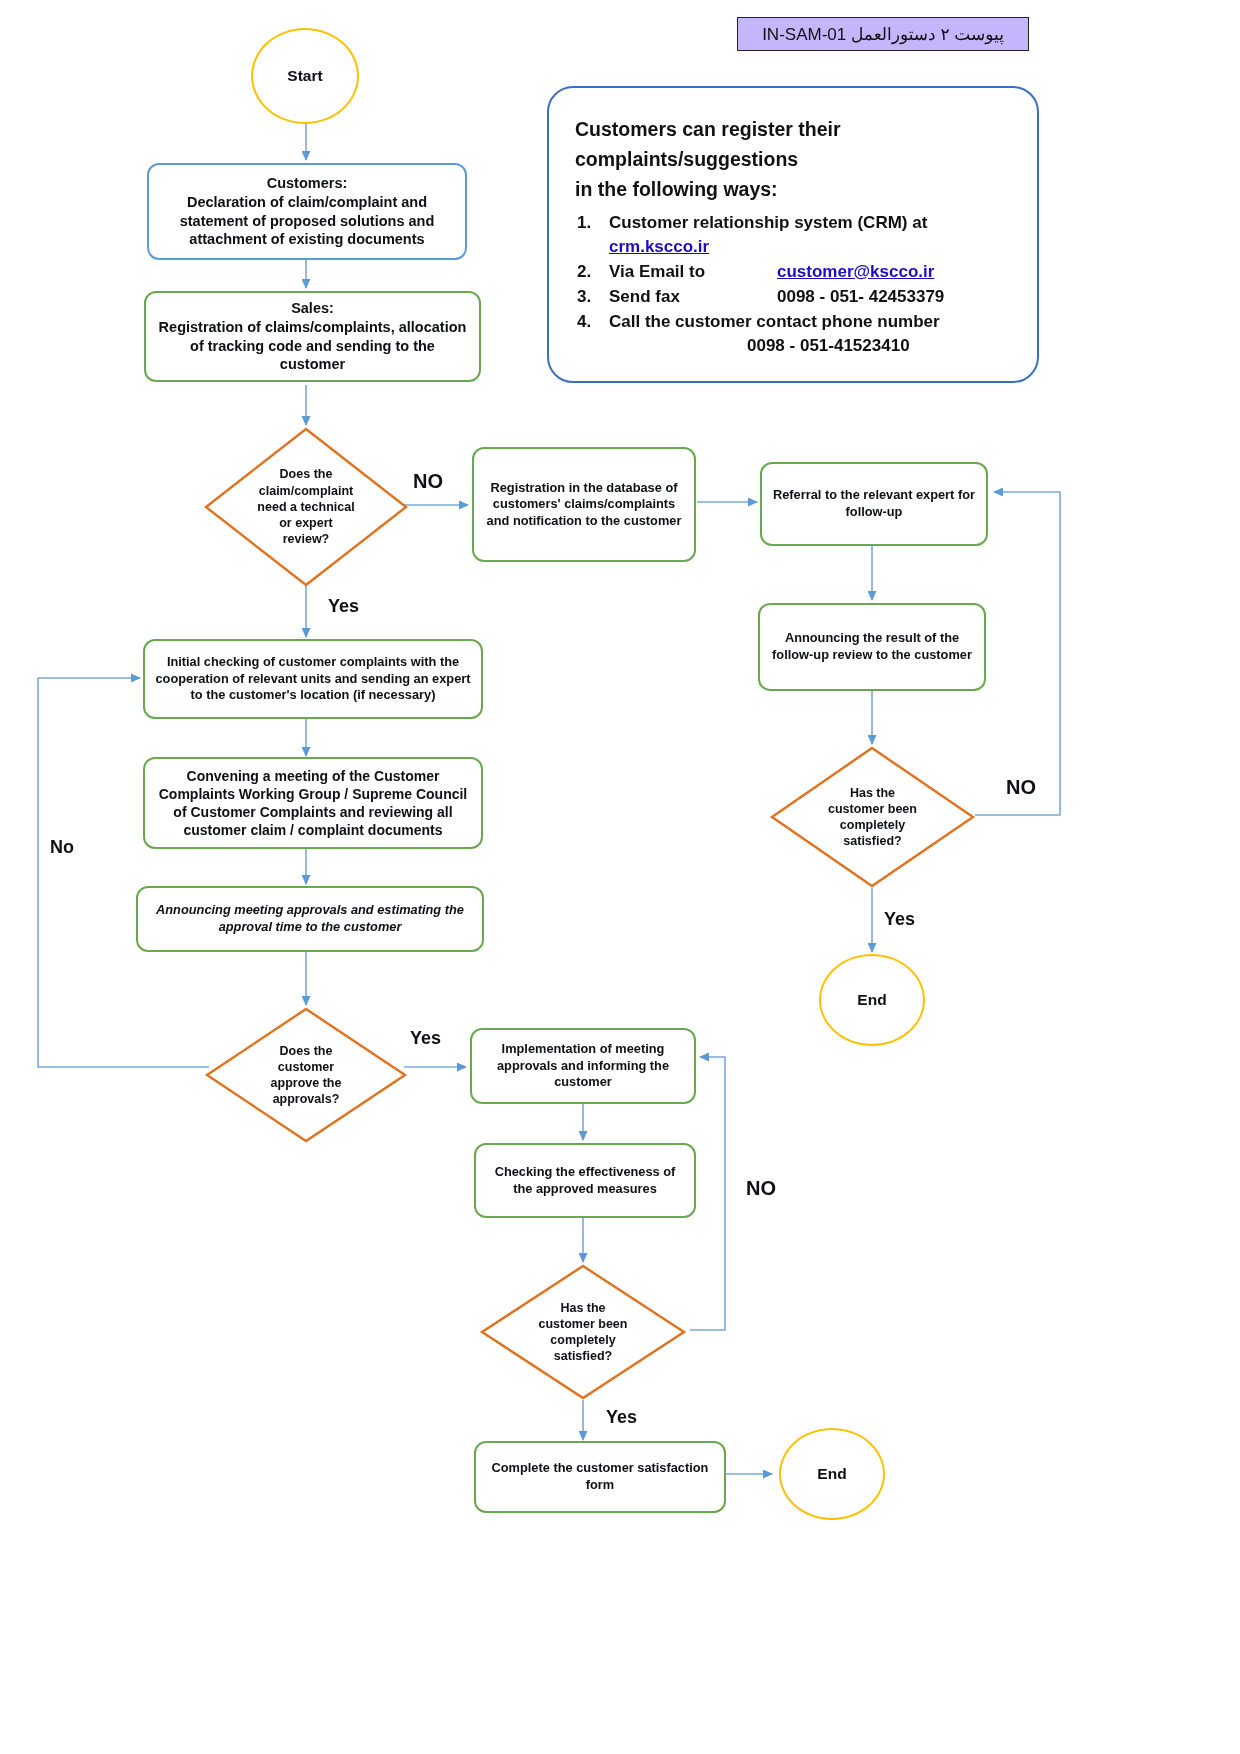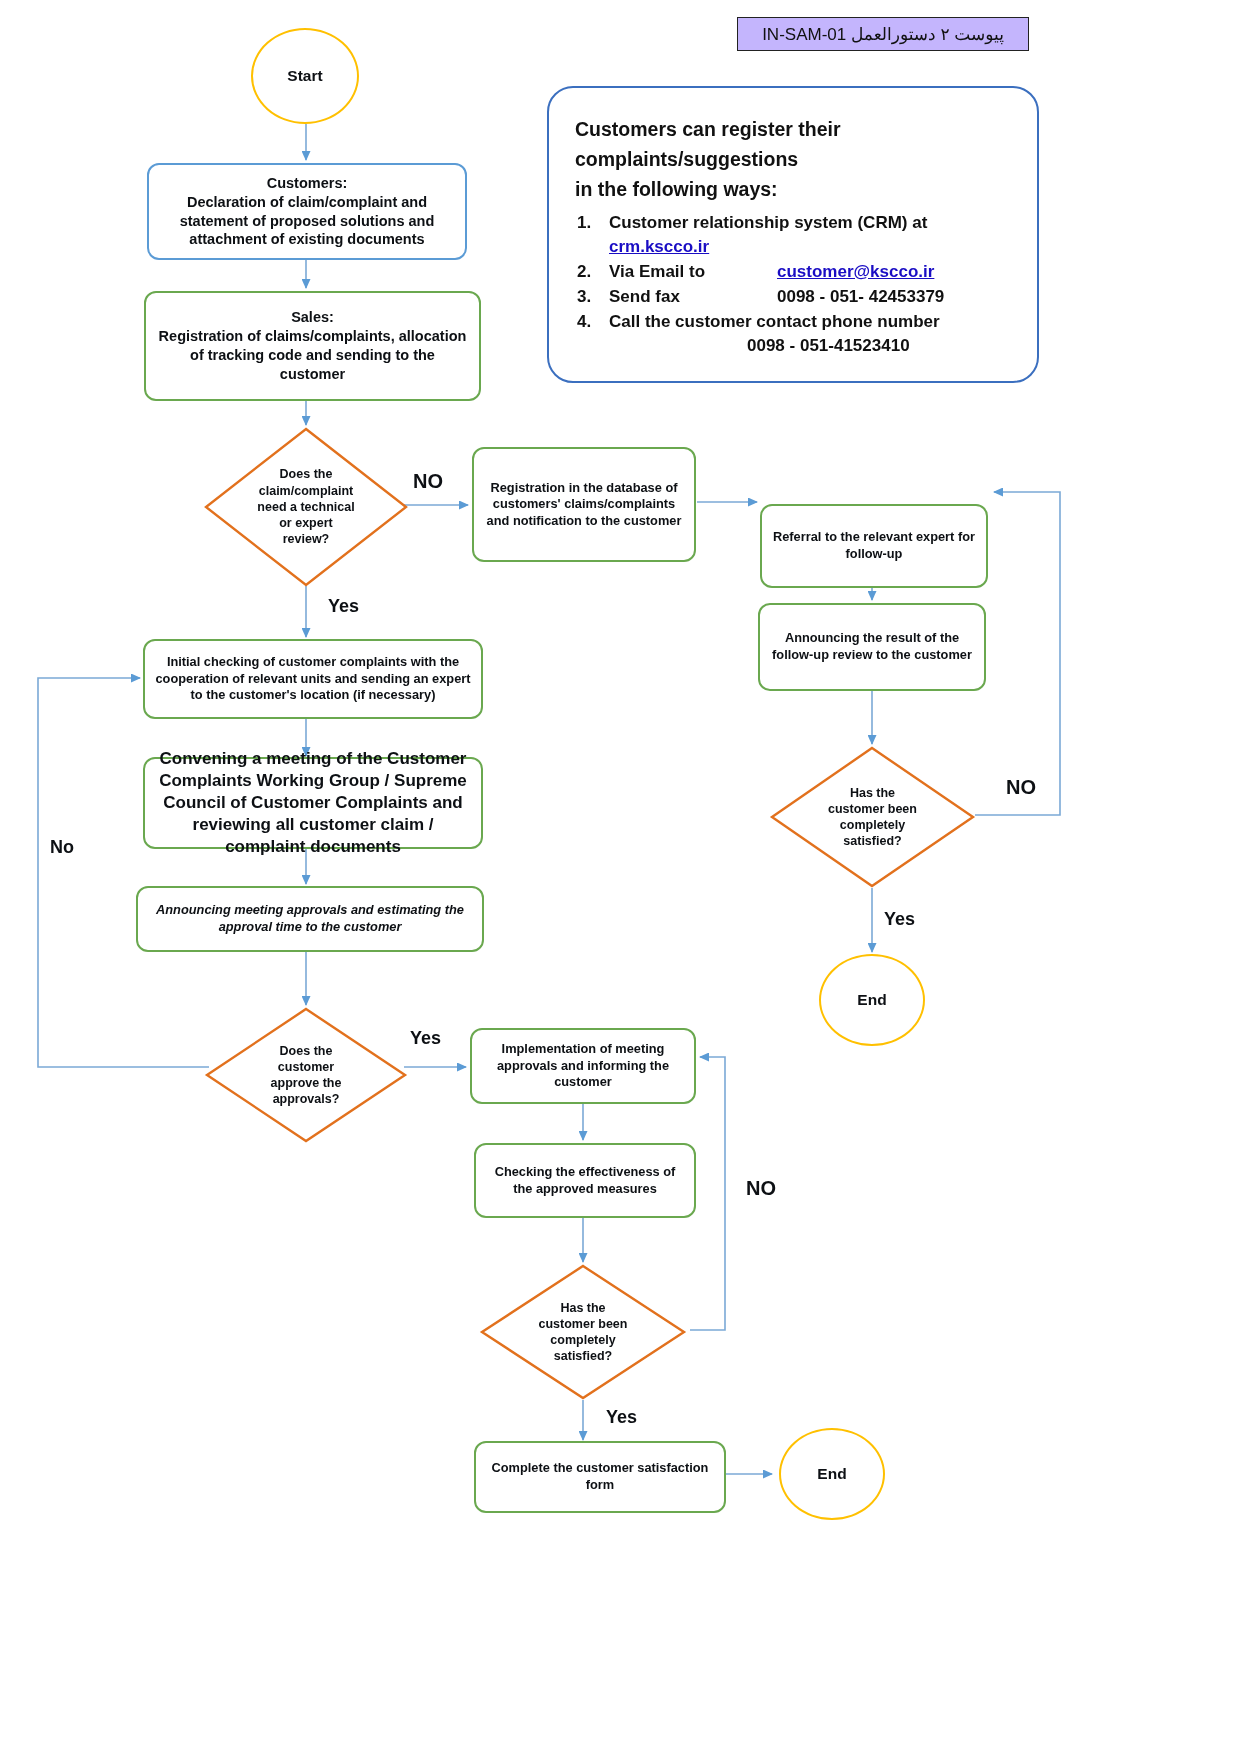--- a/index.html
+++ b/index.html
@@ -223,41 +223,41 @@
 
   <div class="node term" style="left:251px; top:28px; width:108px; height:96px; font-size:15.5px;">
     <span>Start</span>
   </div>
 
   <div class="node proc blue" style="left:147px; top:163px; width:320px; height:97px; font-size:14.5px; flex-direction:column;">
     <span>Customers:</span>
     <span>Declaration of claim/complaint and statement of proposed solutions and attachment of existing documents</span>
   </div>
 
-  <div class="node proc green" style="left:144px; top:291px; width:337px; height:110px; font-size:14.5px; flex-direction:column;">
+  <div class="node proc green" style="left:144px; top:291px; width:337px; height:91px; font-size:14.5px; flex-direction:column;">
     <span>Sales:</span>
     <span>Registration of claims/complaints, allocation of tracking code and sending to the customer</span>
   </div>
 
   <div class="diamond-wrap" style="left:204px; top:427px; width:204px; height:160px;">
     <svg width="204" height="160" viewBox="0 0 204 160">
       <polygon points="102,2 202,80 102,158 2,80" fill="#ffffff" stroke="#e2711d" stroke-width="2.4"></polygon>
     </svg>
     <div class="diamond-label" style="font-size:12.5px;">Does the
 claim/complaint
 need a technical
 or expert
 review?</div>
   </div>
 
   <div class="node proc green" style="left:472px; top:447px; width:224px; height:115px; font-size:12.8px;">
     <span>Registration in the database of customers' claims/complaints and notification to the customer</span>
   </div>
 
-  <div class="node proc green" style="left:760px; top:462px; width:228px; height:84px; font-size:12.8px;margin-top:42px;">
+  <div class="node proc green" style="left:760px; top:462px; width:228px; height:84px; font-size:12.8px;">
     <span>Referral to the relevant expert for follow-up</span>
   </div>
 
   <div class="node proc green" style="left:758px; top:603px; width:228px; height:88px; font-size:12.8px;">
     <span>Announcing the result of the follow-up review to the customer</span>
   </div>
 
   <div class="diamond-wrap" style="left:770px; top:746px; width:205px; height:142px;">
     <svg width="205" height="142" viewBox="0 0 205 142">
       <polygon points="102,2 203,71 102,140 2,71" fill="#ffffff" stroke="#e2711d" stroke-width="2.4"></polygon>
@@ -269,21 +269,21 @@
   </div>
 
   <div class="node term" style="left:819px; top:954px; width:106px; height:92px; font-size:15.5px;">
     <span>End</span>
   </div>
 
   <div class="node proc green" style="left:143px; top:639px; width:340px; height:80px; font-size:12.8px;">
     <span>Initial checking of customer complaints with the cooperation of relevant units and sending an expert to the customer's location (if necessary)</span>
   </div>
 
-  <div class="node proc green" style="left:143px; top:757px; width:340px; height:92px; font-size:17px;">
+  <div class="node proc green" style="left:143px; top:757px; width:340px; height:92px; font-size:14px;">
     <span>Convening a meeting of the Customer Complaints Working Group / Supreme Council of Customer Complaints and reviewing all customer claim / complaint documents</span>
   </div>
 
   <div class="node proc green" style="left:136px; top:886px; width:348px; height:66px; font-size:12.8px;font-style:italic;">
     <span>Announcing meeting approvals and estimating the approval time to the customer</span>
   </div>
 
   <div class="diamond-wrap" style="left:205px; top:1007px; width:202px; height:136px;">
     <svg width="202" height="136" viewBox="0 0 202 136">
       <polygon points="101,2 200,68 101,134 2,68" fill="#ffffff" stroke="#e2711d" stroke-width="2.4"></polygon>

